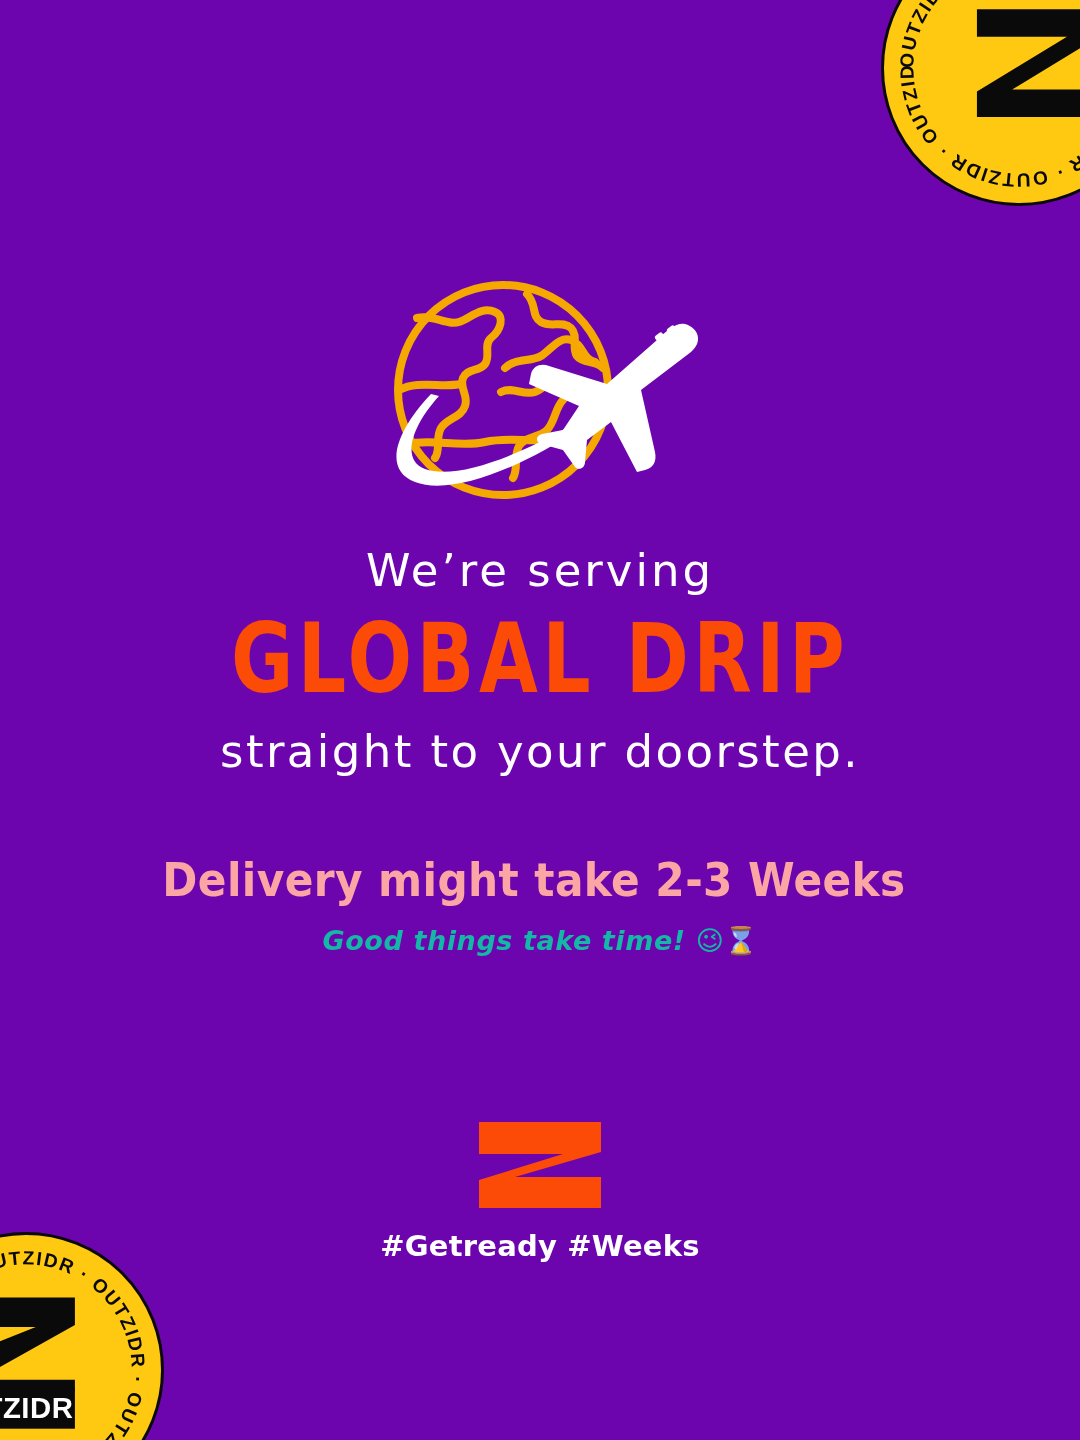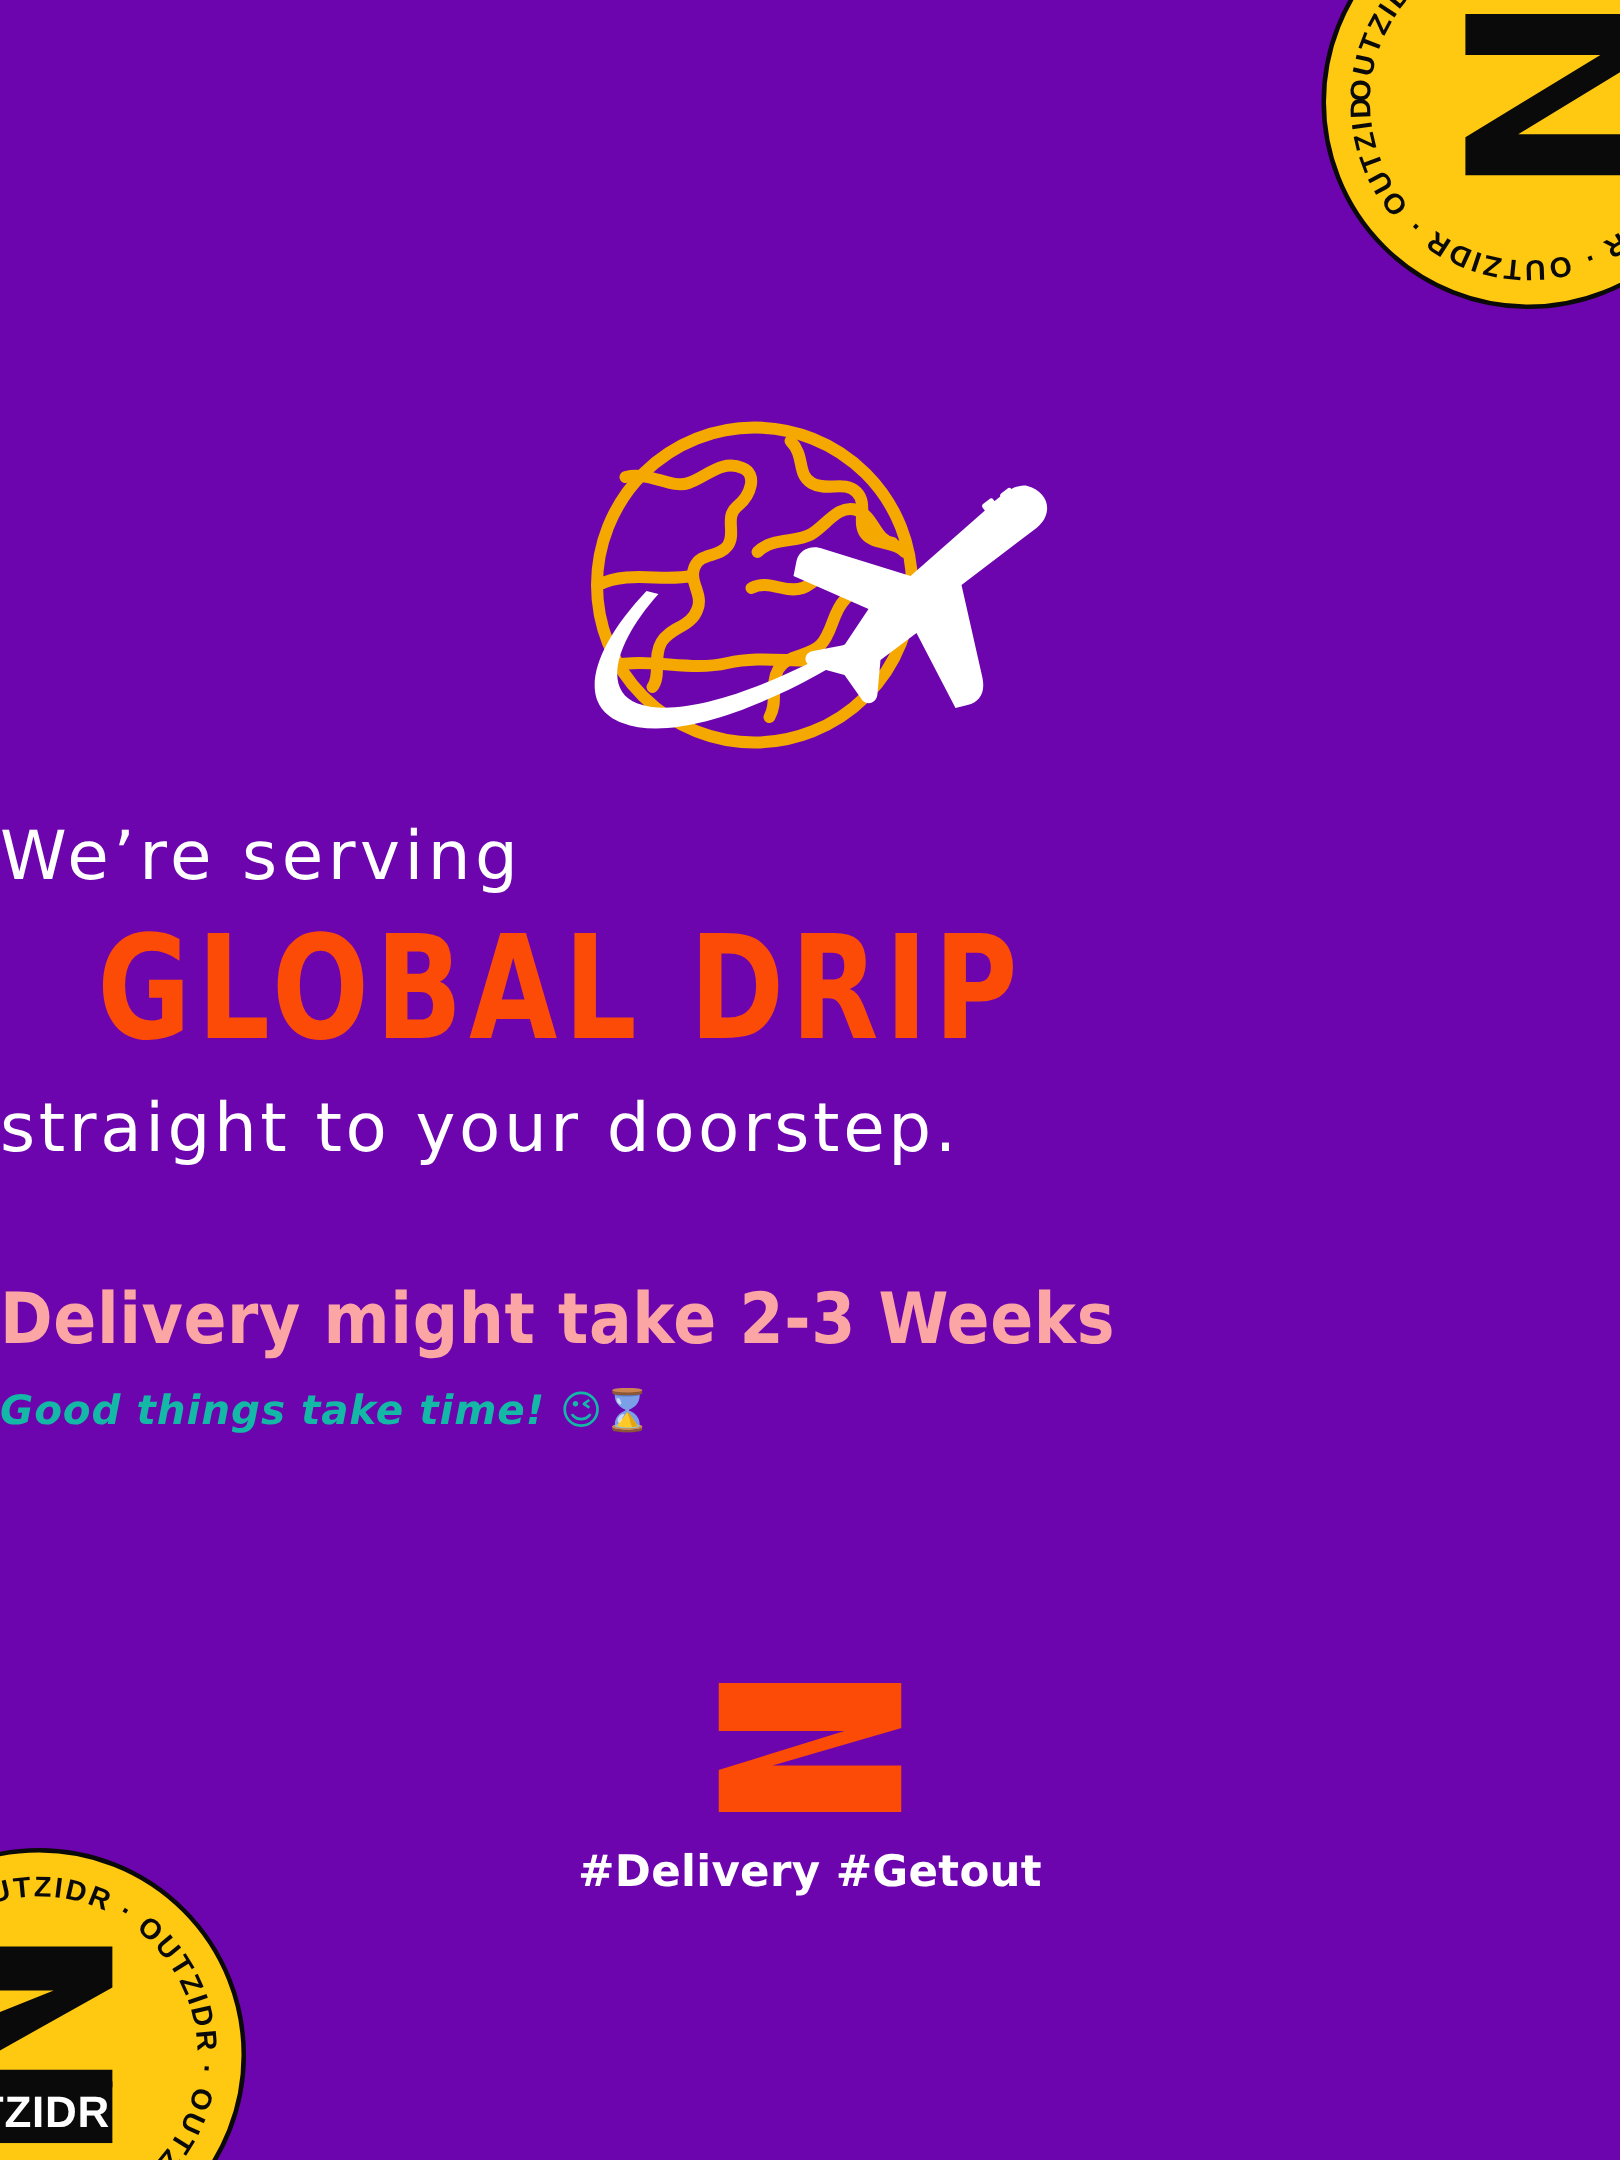--- a/index.html
+++ b/index.html
@@ -67,21 +67,21 @@
     width: 100%;
     height: 100%;
   }
 
   
   #copy {
     position: absolute;
     left: 0;
     right: 0;
     top: 548px;
-    text-align: left;
+    text-align: center;
   }
   .line-serving {
     color: #FFFFFF;
     font-family: "DejaVu Sans", sans-serif;
     font-weight: 400;
     font-size: 45px;
     letter-spacing: 3.0px;
     line-height: 1.0;
     margin: 0;
   }
@@ -250,16 +250,16 @@
       <span class="emoji">😉⌛</span>
     </p>
   </div>
 
   <div id="footer">
     <div id="zmark">
       <svg viewBox="0 0 122 86" aria-hidden="true">
         <polygon points="0,0 122,0 122,30 36,55 122,55 122,86 0,86 0,58 84,32 0,32" fill="#FB4B06"></polygon>
       </svg>
     </div>
-    <p class="hashtags">#Delivery #Getout</p>
+    <p class="hashtags">#Getready #Weeks</p>
   </div>
 
 </div>
 
 </body></html>

